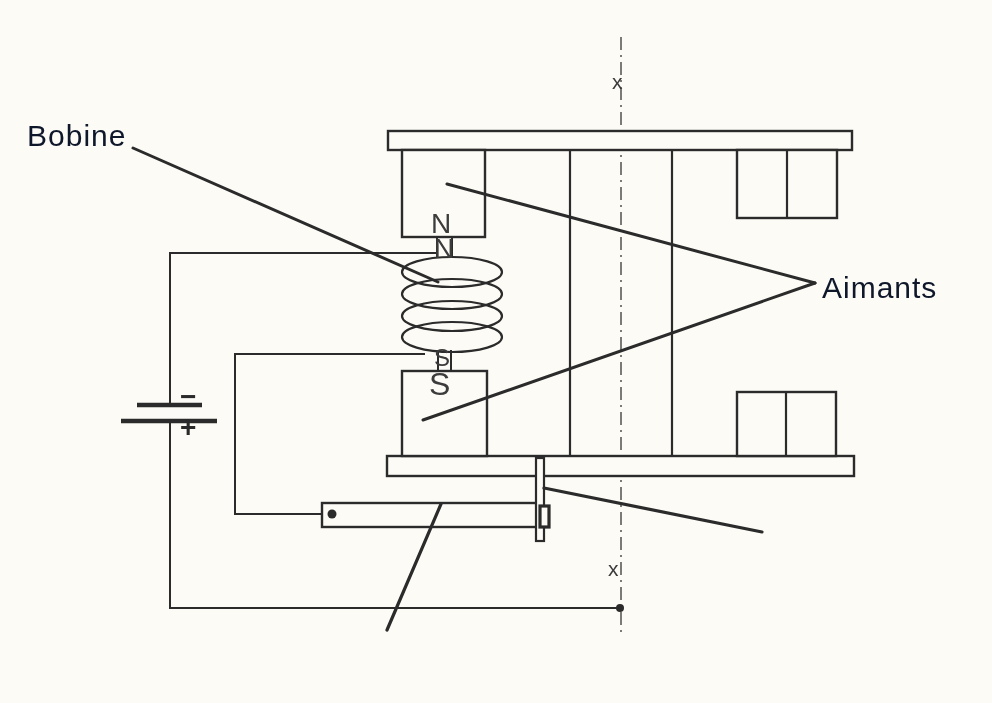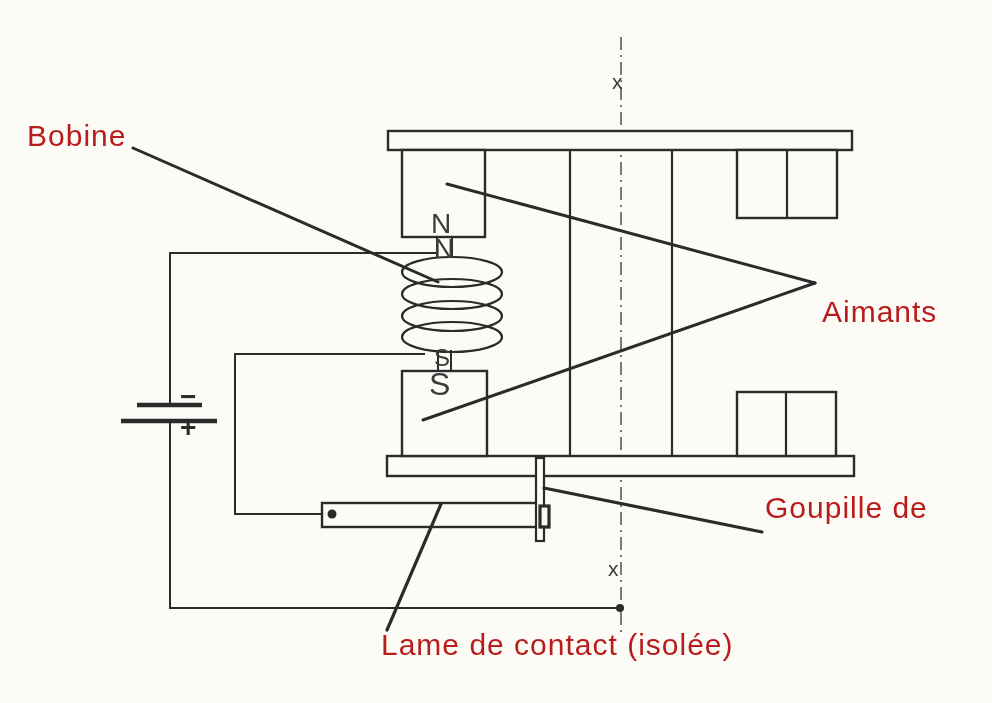--- a/index.html
+++ b/index.html
@@ -6,21 +6,21 @@
   #stage{
     position:relative;
     width:992px;height:703px;
     background:#fcfbf6;
     font-family:"Liberation Sans", sans-serif;
     overflow:hidden;
   }
   #stage svg{position:absolute;left:0;top:0;}
   .lbl{
     position:absolute;
-    color:#b91c1c;
+    color:#0f172a;
     line-height:1;
     letter-spacing:1px;
     white-space:nowrap;
     user-select:none;
   }
   .lbl-main{font-size:30px;font-weight:400;}
   .pole{color:#3c3c3c;}
   .sign{color:#2a2a2a;font-weight:bold;}
   .axis-x{color:#3c3c3c;font-size:21px;}
 </style>
@@ -78,25 +78,23 @@
 
     <line x1="133" y1="148" x2="438" y2="282" stroke="#2b2b2b" stroke-width="3" stroke-linecap="round"></line>
     <line x1="447" y1="184" x2="815" y2="283" stroke="#2b2b2b" stroke-width="3" stroke-linecap="round"></line>
     <line x1="423" y1="420" x2="815" y2="283" stroke="#2b2b2b" stroke-width="3" stroke-linecap="round"></line>
     <line x1="544" y1="488" x2="762" y2="532" stroke="#2b2b2b" stroke-width="3.2" stroke-linecap="round"></line>
     <line x1="441" y1="504" x2="387" y2="630" stroke="#2b2b2b" stroke-width="3.2" stroke-linecap="round"></line>
   </svg>
 
   <div class="lbl lbl-main" style="left:27px;top:121px;">Bobine</div>
 
-  <div class="lbl lbl-main" style="left:822px;top:273px;margin-top:24px;">Aimants</div>
+  <div class="lbl lbl-main" style="left:822px;top:273px;">Aimants</div>
 
-  <div class="lbl lbl-main" style="left:765px;top:493px;">Goupille de</div>
 
-  <div class="lbl lbl-main" style="left:381px;top:630px;">Lame de contact (isolée)</div>
 
   <div class="lbl pole" style="left:431px;top:210px;font-size:28px;">N</div>
   <div class="lbl pole" style="left:434px;top:235px;font-size:28px;">N</div>
   <div class="lbl pole" style="left:434px;top:346px;font-size:24px;">S</div>
   <div class="lbl pole" style="left:429px;top:368px;font-size:32px;">S</div>
 
   <div class="lbl sign" style="left:180px;top:383px;font-size:28px;">−</div>
   <div class="lbl sign" style="left:180px;top:414px;font-size:28px;">+</div>
 
   <div class="lbl axis-x" style="left:612px;top:71px;">x</div>

